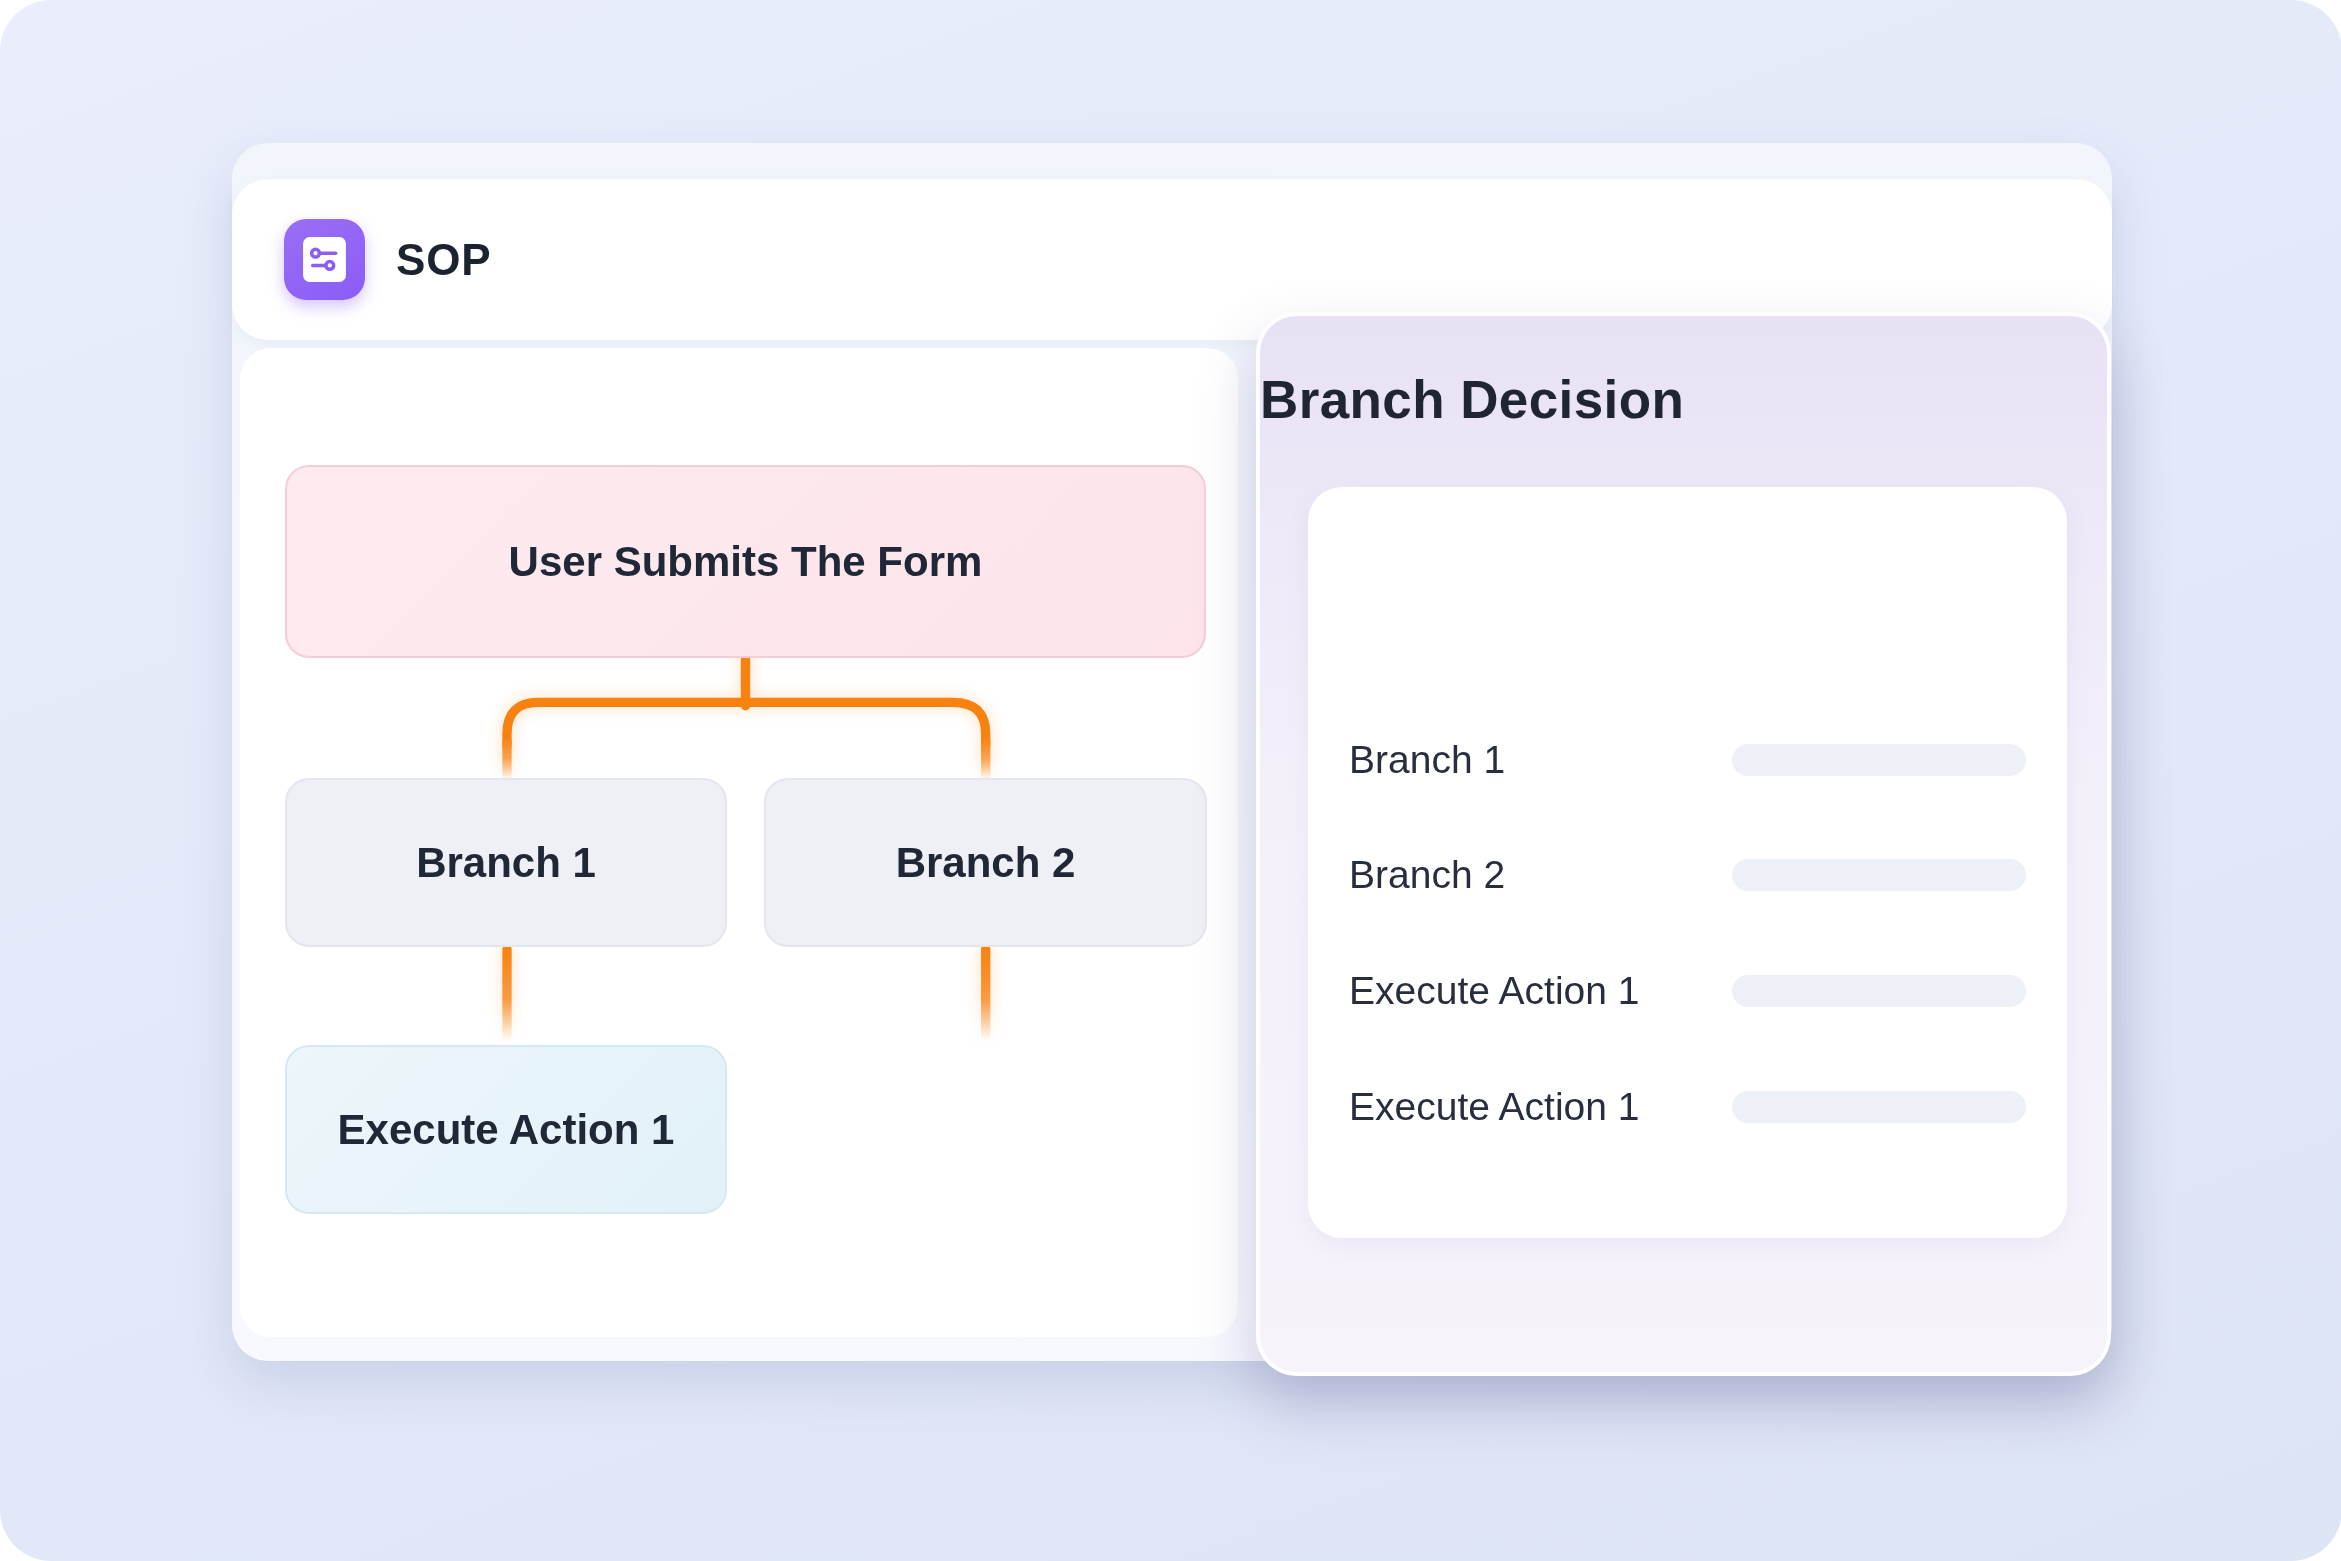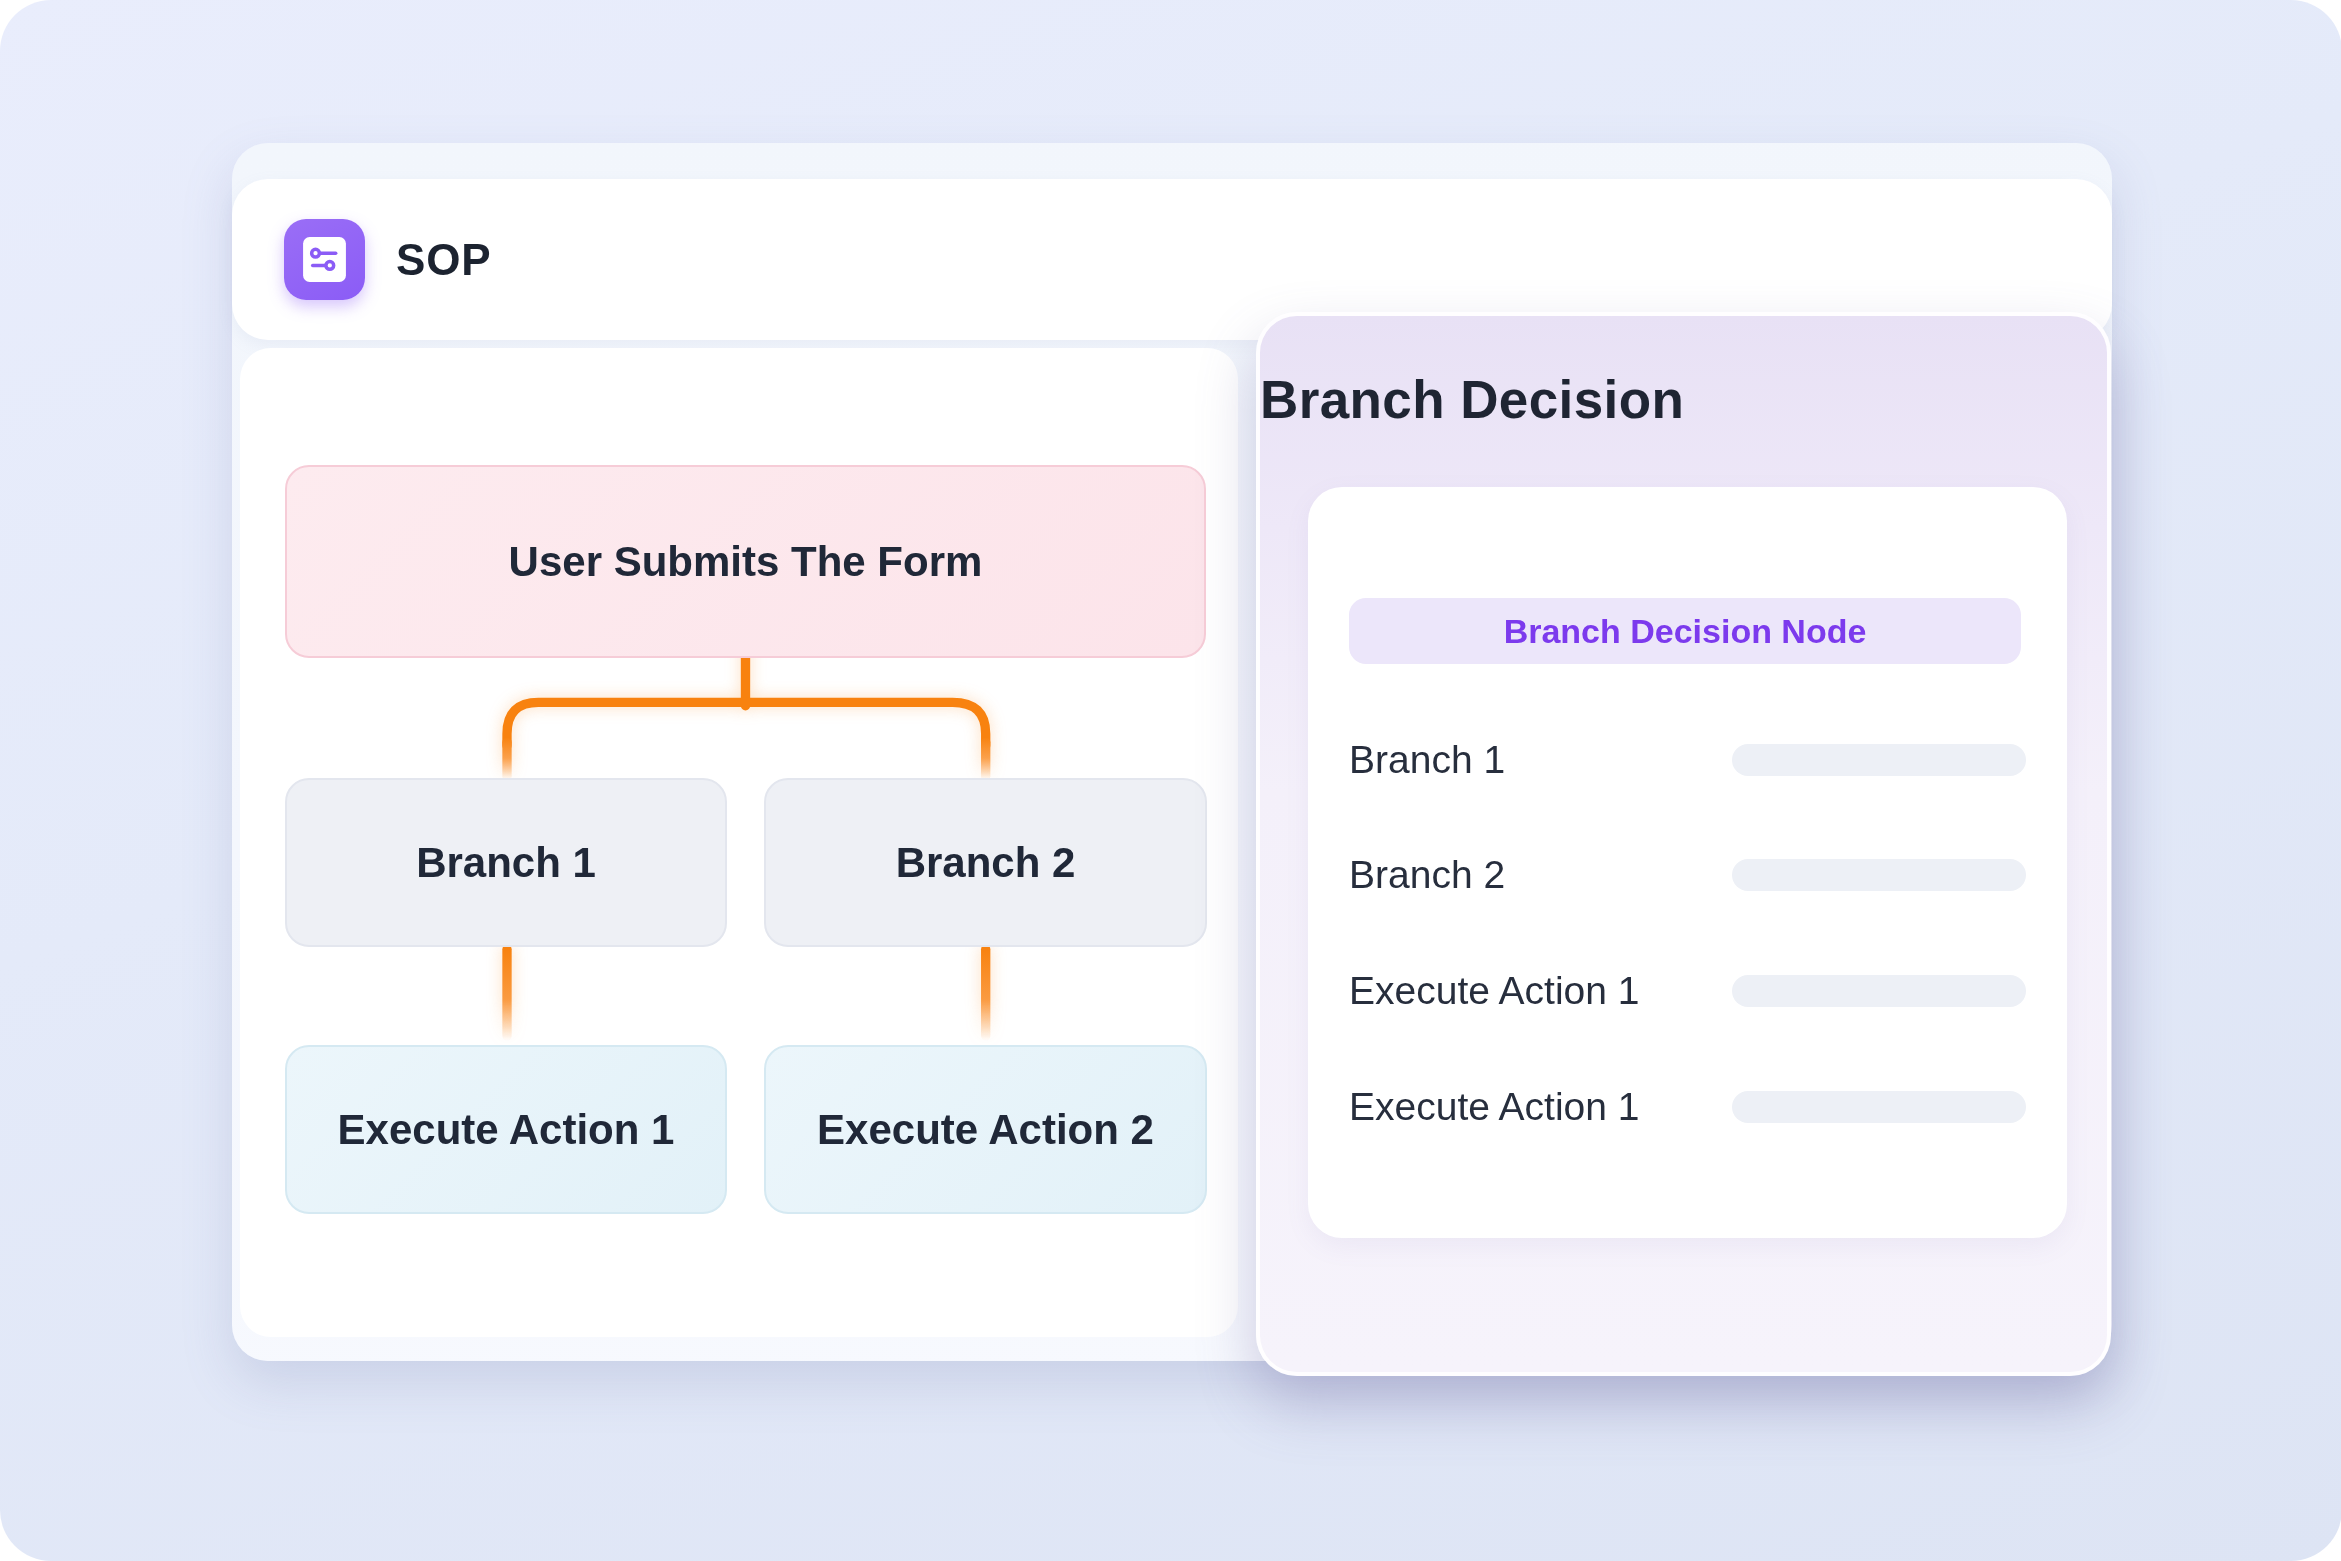--- a/index.html
+++ b/index.html
@@ -93,28 +93,26 @@
       <path d="M324 706 L324 746" stroke="url(#fadeTip)" stroke-width="11" stroke-linecap="round" fill="none"></path>
       <path d="M888 706 L888 746" stroke="url(#fadeTip)" stroke-width="11" stroke-linecap="round" fill="none"></path>
       <path d="M324 950 L324 1052" stroke="url(#fadeDrop)" stroke-width="11" stroke-linecap="round" fill="none"></path>
       <path d="M888 950 L888 1052" stroke="url(#fadeDrop)" stroke-width="11" stroke-linecap="round" fill="none"></path>
     </svg>
 
     <div class="flow-node node-trigger">User Submits The Form</div>
     <div class="flow-node node-branch1">Branch 1</div>
     <div class="flow-node node-branch2">Branch 2</div>
     <div class="flow-node node-action1">Execute Action 1</div>
-    <div class="flow-node node-action2">Execute Action 2</div>
   </div>
 
   <aside class="side-panel">
     <div class="panel-title">Branch Decision</div>
 
     <div class="panel-card">
-      <div class="node-pill">Branch Decision Node</div>
 
       <div class="panel-row row-0">
         <span class="row-label">Branch 1</span>
         <span class="row-bar"></span>
       </div>
       <div class="panel-row row-1">
         <span class="row-label">Branch 2</span>
         <span class="row-bar"></span>
       </div>
       <div class="panel-row row-2">

